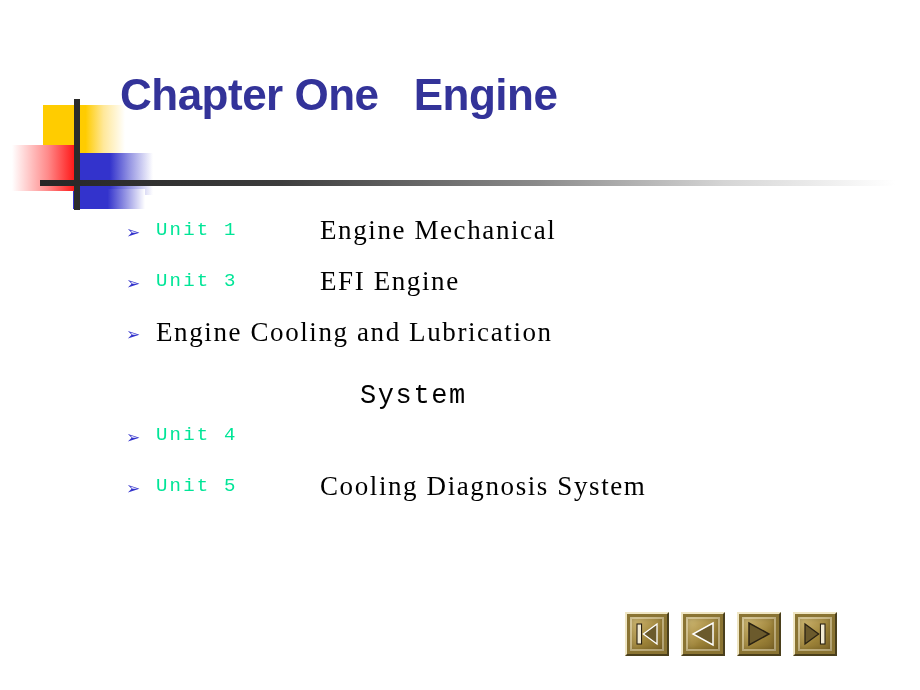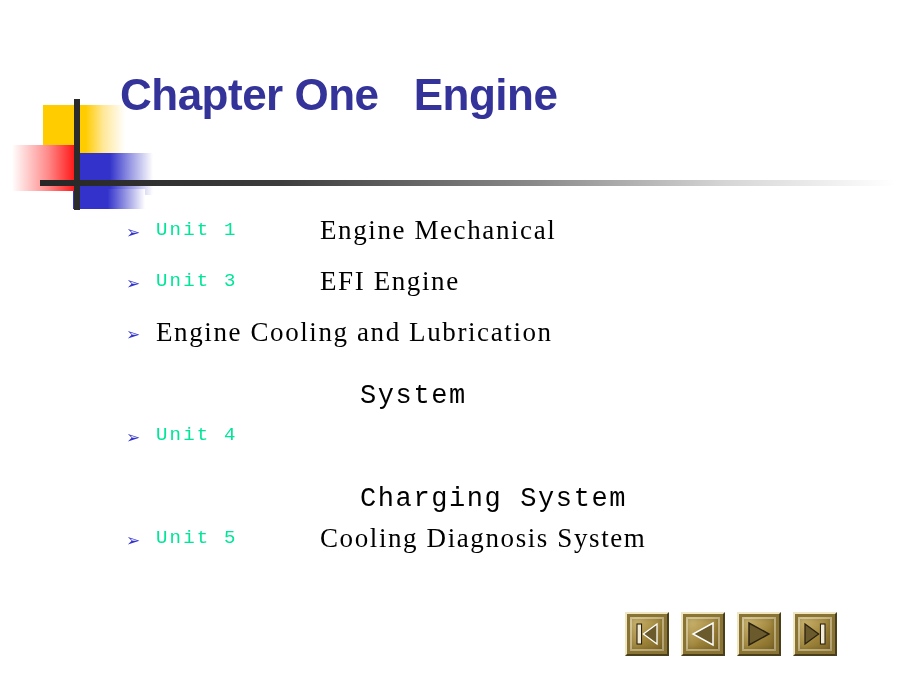--- a/index.html
+++ b/index.html
@@ -226,24 +226,20 @@
     </div>
     <div class="cont-row">
       <span class="cont-spacer"></span>
       <span class="cont-desc">System</span>
     </div>
 
     <div class="bullet-row">
       <span class="bullet-mark">➢</span>
       <span class="bullet-unit">Unit 4</span>
     </div>
-    <div class="cont-row">
-      <span class="cont-spacer"></span>
-      <span class="cont-desc">Charging System</span>
-    </div>
 
     <div class="bullet-row">
       <span class="bullet-mark">➢</span>
       <span class="bullet-unit">Unit 5</span>
       <span class="bullet-desc">Cooling Diagnosis System</span>
     </div>
 
   </div>
 
   <div id="navbar">

